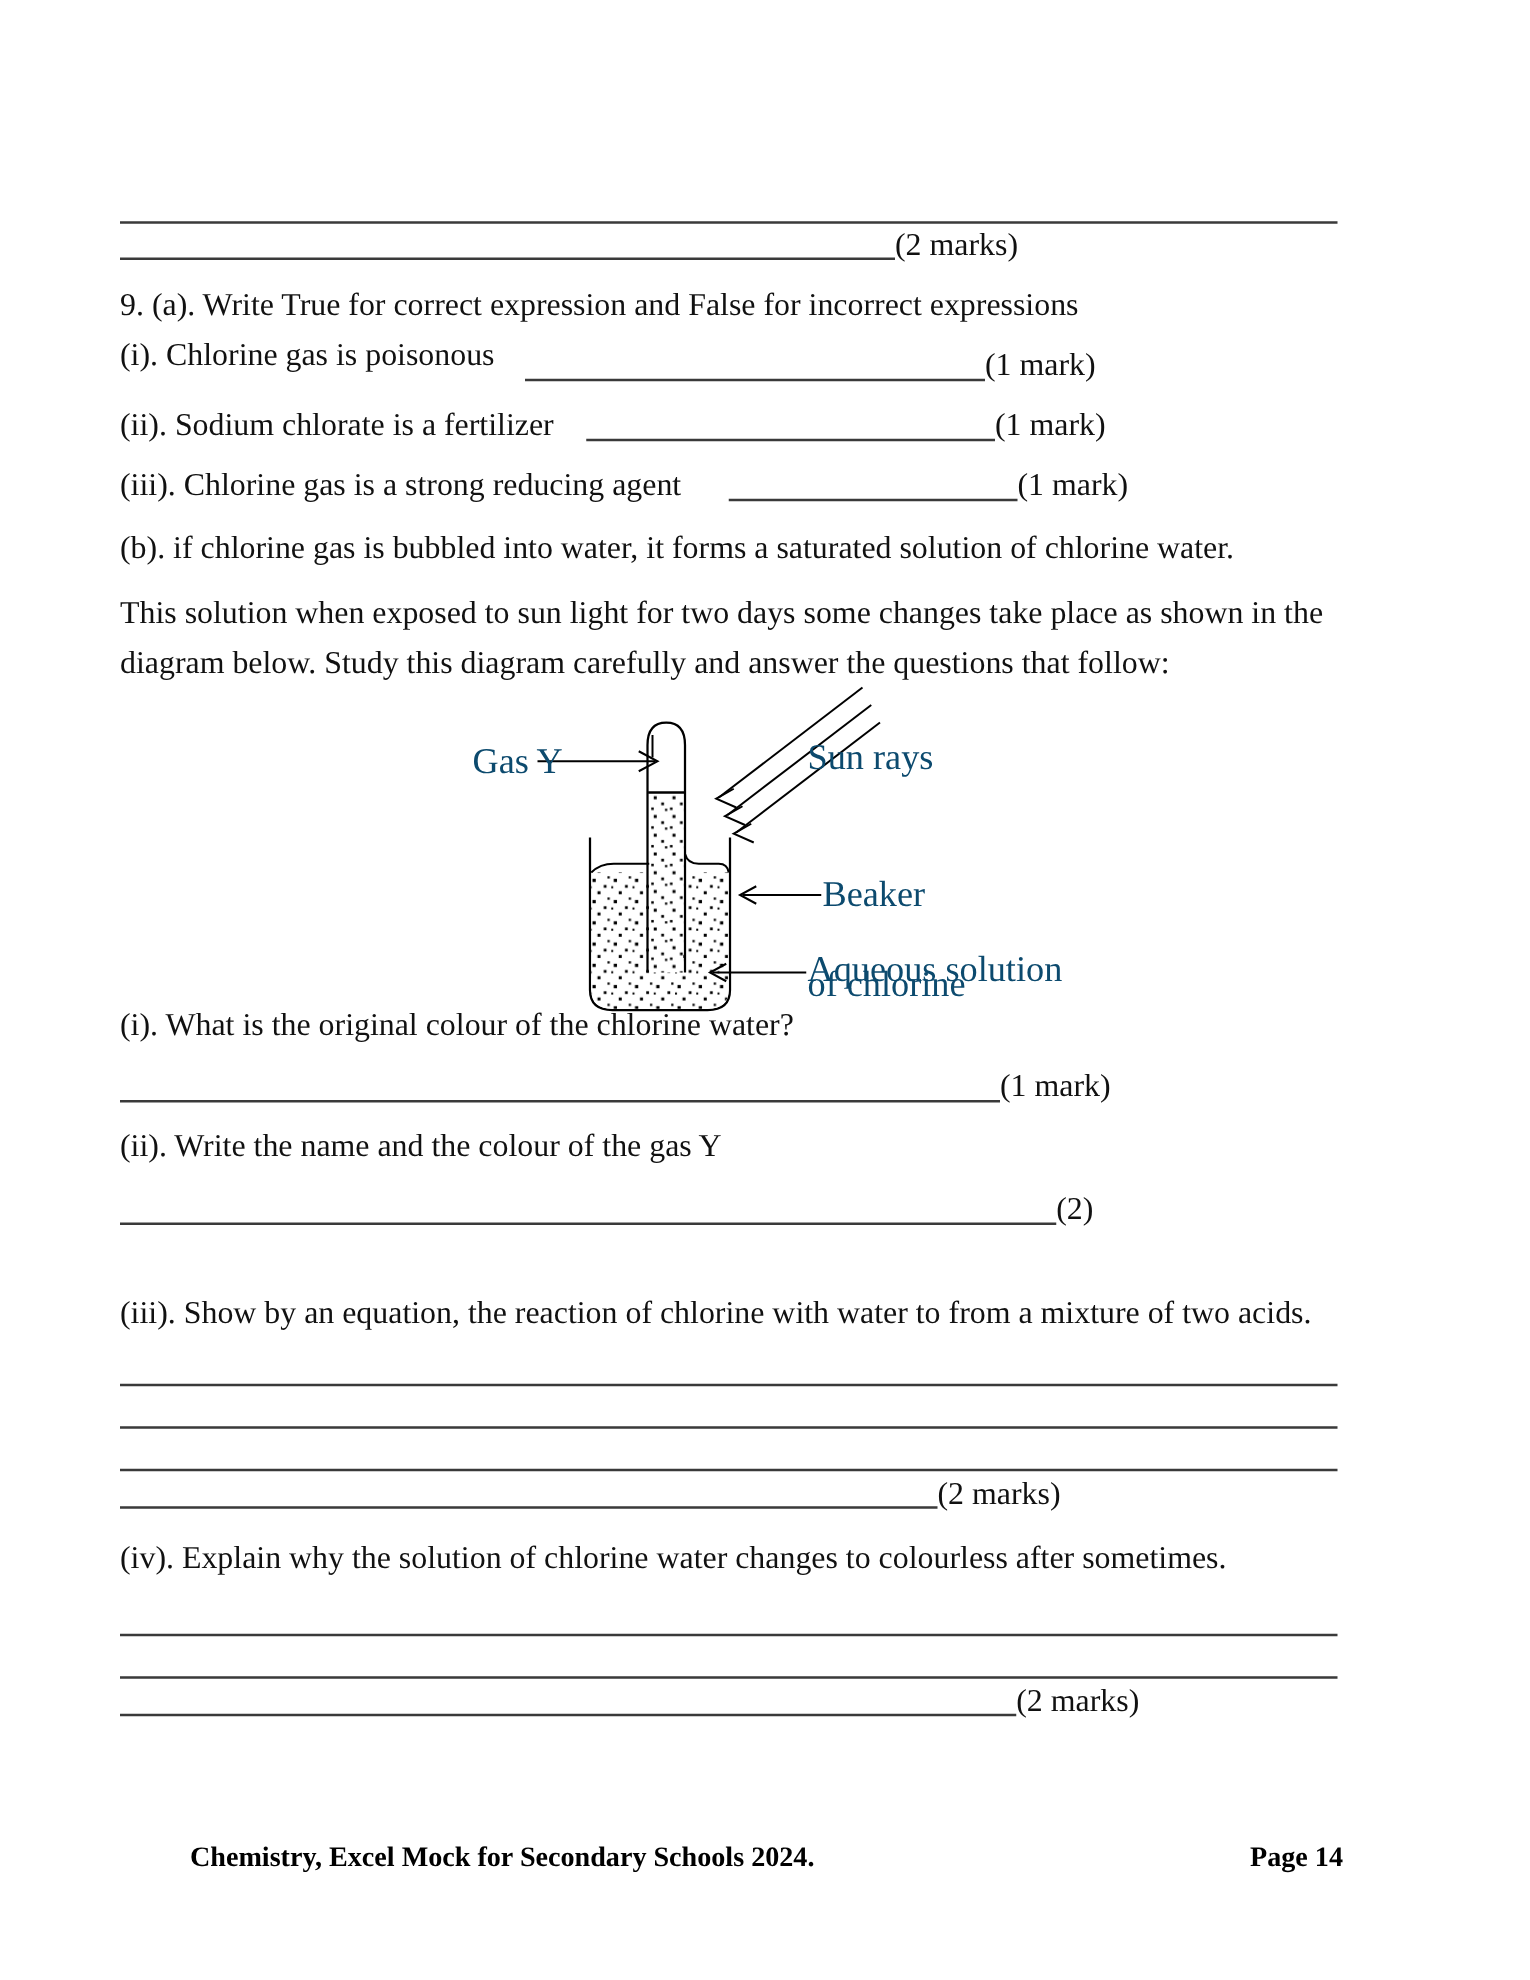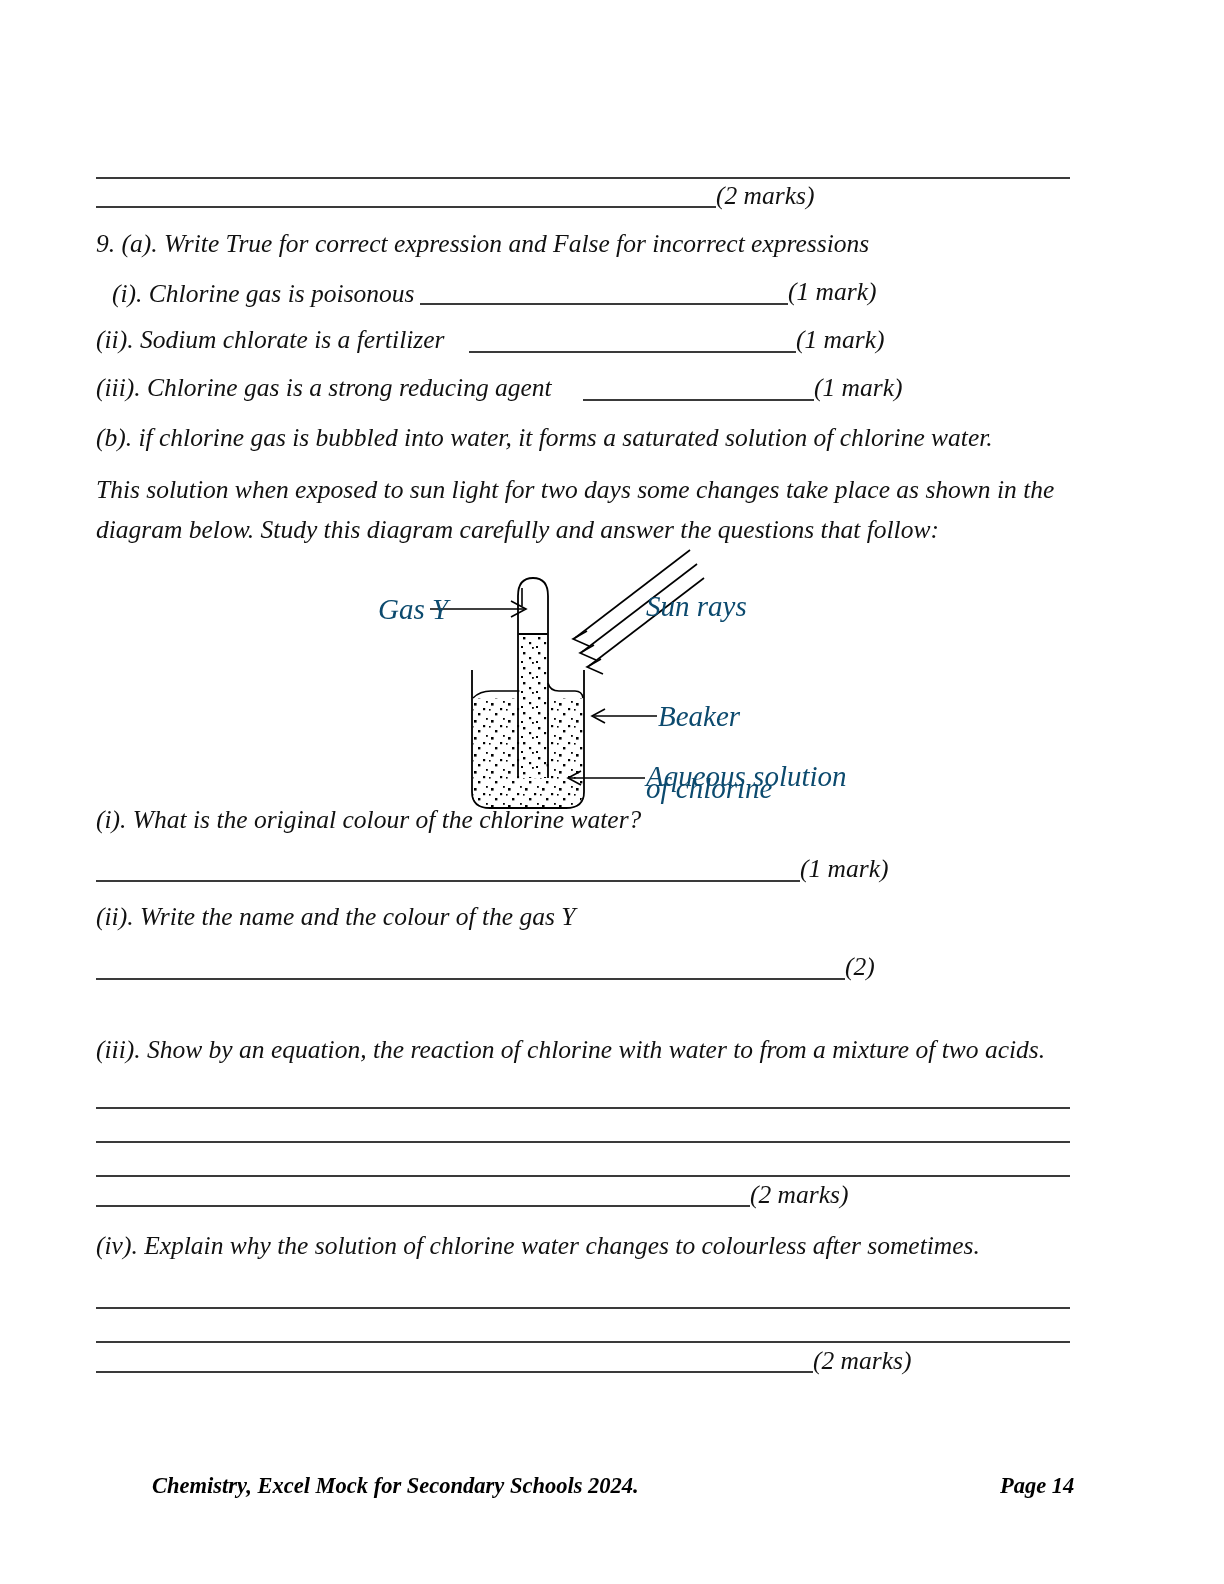--- a/index.html
+++ b/index.html
@@ -13,21 +13,20 @@
     position: relative;
     font-family: "Liberation Serif", "DejaVu Serif", serif;
     color: #000000;
     overflow: hidden;
   }
   .page {
     position: absolute;
     left: 0; top: 0;
     width: 1223px;
     height: 1584px;
-    font-style: italic;
   }
 
   
   .txt {
     position: absolute;
     font-size: 25.5px;
     line-height: 40px;
     color: #111;
     white-space: nowrap;
   }
@@ -71,21 +70,21 @@
 <body>
 
 <div class="page">
 
   <div class="rule" style="left:96px; top:177px; width:974px;"></div>
   <div class="rule" style="left:96px; top:206px; width:620px;"></div>
   <div class="txt" style="left:716px; top:176px;">(2 marks)</div>
 
   <div class="txt" style="left:96px; top:224px;">9. (a). Write True for correct expression and False for incorrect expressions</div>
 
-  <div class="txt" style="left:96px; top:274px;margin-left:16px;">(i). Chlorine gas is poisonous</div>
+  <div class="txt" style="left:96px; top:264px;">(i). Chlorine gas is poisonous</div>
   <div class="rule" style="left:420px; top:303px; width:368px;"></div>
   <div class="txt" style="left:788px; top:272px;">(1 mark)</div>
 
   <div class="txt" style="left:96px; top:320px;">(ii). Sodium chlorate is a fertilizer</div>
   <div class="rule" style="left:469px; top:351px; width:327px;"></div>
   <div class="txt" style="left:796px; top:320px;">(1 mark)</div>
 
   <div class="txt" style="left:96px; top:368px;">(iii). Chlorine gas is a strong reducing agent</div>
   <div class="rule" style="left:583px; top:399px; width:231px;"></div>
   <div class="txt" style="left:814px; top:368px;">(1 mark)</div>

